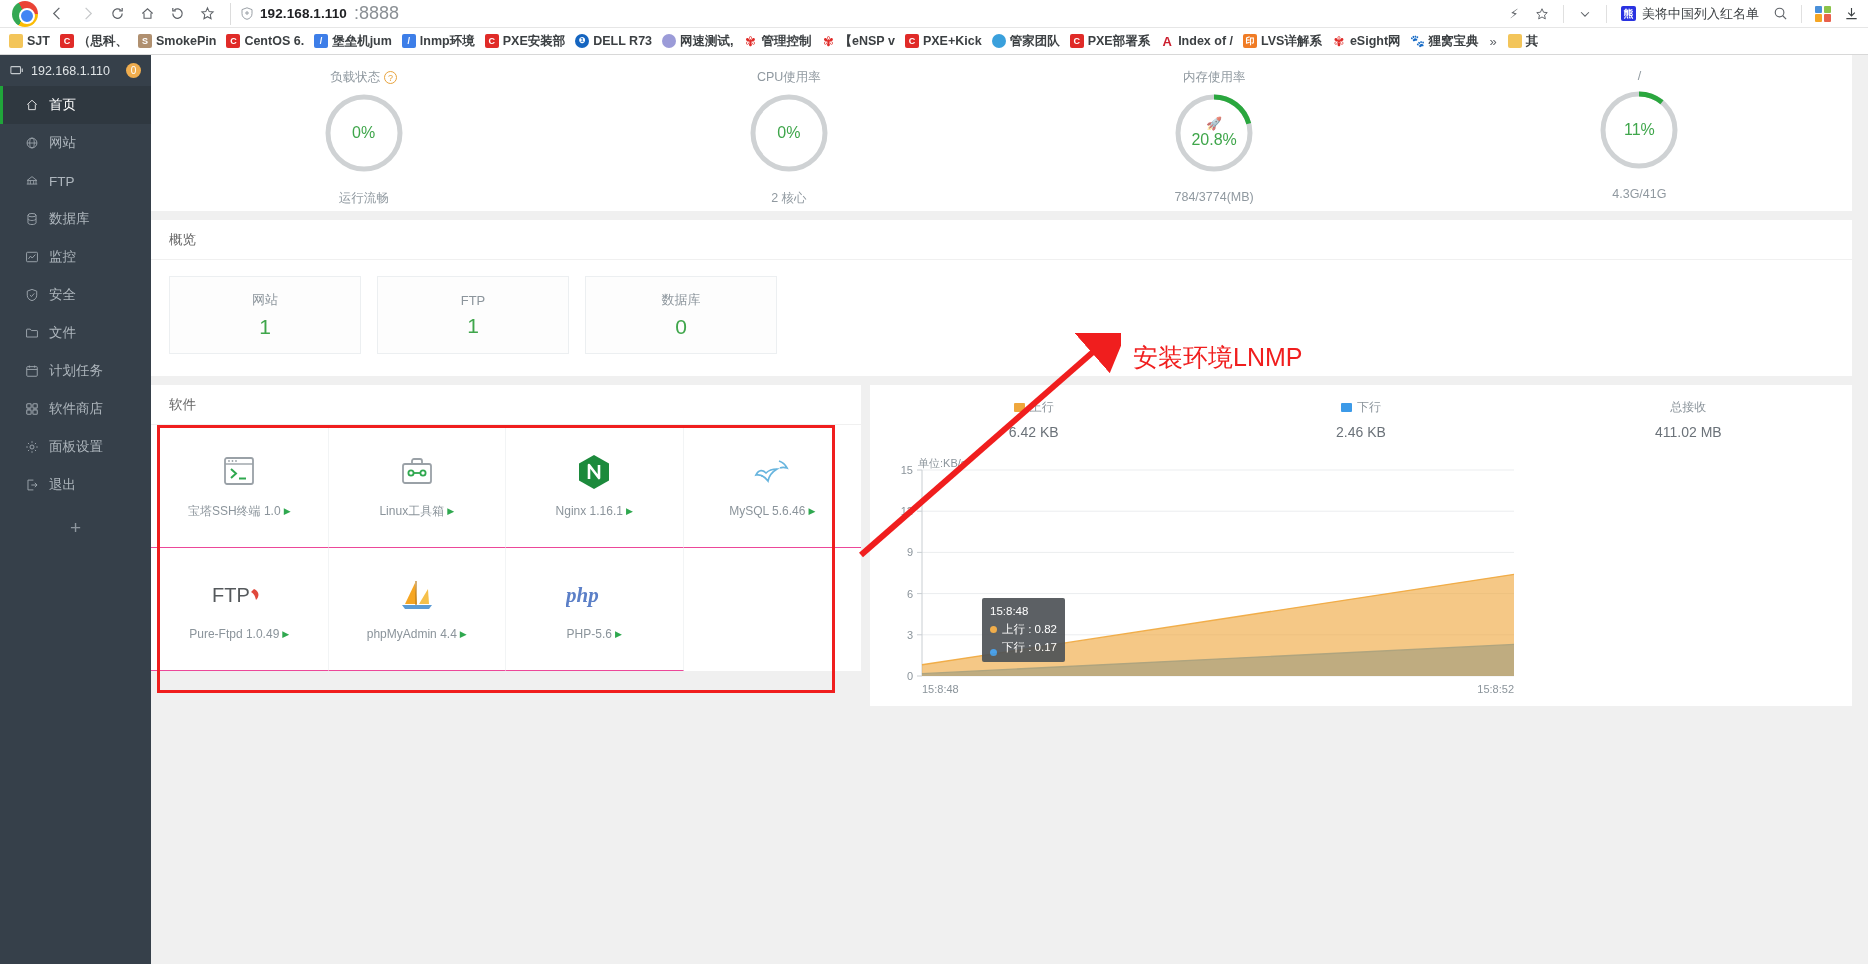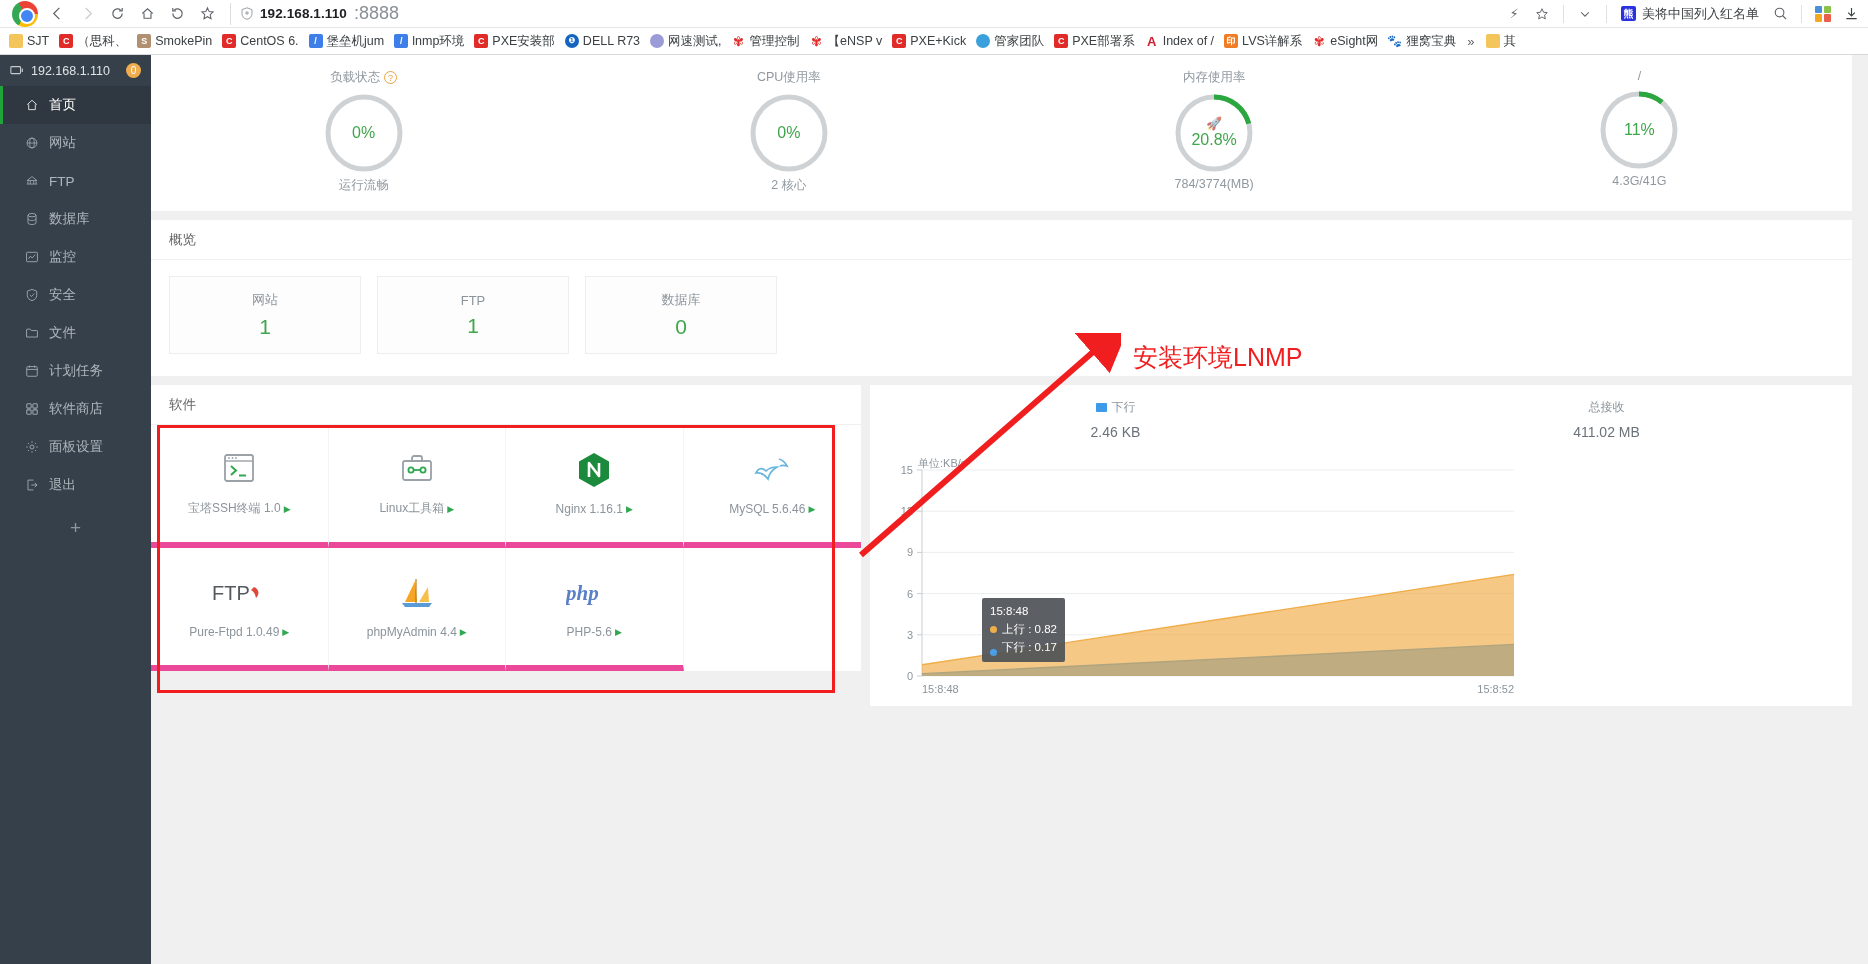--- a/index.html
+++ b/index.html
@@ -69,21 +69,21 @@
   }
   .bm {
     display: flex; align-items: center; gap: 4px; padding: 2px 5px;
     white-space: nowrap; flex: none;
   }
   .bm-ico {
     width: 14px; height: 14px; border-radius: 2px; flex: none;
     display: flex; align-items: center; justify-content: center;
     font-size: 9px; color: #fff; font-weight: bold; line-height: 1;
   }
-  .bm-label { color: #3c4043; }
+  .bm-label { color: #3c4043; font-weight: bold; }
   .bm-chev { color: #5f6368; padding: 0 6px; font-size: 13px; }
 
   
   .panel { display: flex; width: 1868px; height: 909px; }
 
   
   .sidebar {
     width: 151px; background: #36404a; flex: none; color: #c3c9cf;
     display: flex; flex-direction: column;
   }
@@ -140,42 +140,42 @@
     color: #e8a33d; font-size: 9px; display: flex; align-items: center; justify-content: center;
   }
   .ring { position: relative; width: 82px; height: 82px; }
   .ring svg { transform: rotate(-90deg); display: block; }
   .ring-val {
     position: absolute; inset: 0; display: flex; flex-direction: column;
     align-items: center; justify-content: center; gap: 1px;
     font-size: 16px; color: #3fa64b;
   }
   .ring-val .rocket { font-size: 13px; line-height: 1; opacity: .65; }
-  .gauge-sub { font-size: 12.5px; color: #9099a0; margin-top: 3px; }
+  .gauge-sub { font-size: 12.5px; color: #9099a0; margin-top: 16px; }
 
   
   .ov-body { display: flex; gap: 16px; padding: 16px 18px 22px 18px; }
   .ov-tile {
     width: 192px; height: 78px; border: 1px solid #eceff1;
     display: flex; flex-direction: column; align-items: center; justify-content: center;
     gap: 6px; background: #fdfdfd;
   }
   .ov-tile .t { font-size: 13px; color: #8c959c; }
   .ov-tile .v { font-size: 21px; color: #3fa64b; }
 
   
   .bottom { display: flex; gap: 9px; align-items: flex-start; }
   .soft-card { width: 710px; background: #fff; flex: none; }
   .traffic-card { flex: 1; background: #fff; }
 
   .soft-grid { display: grid; grid-template-columns: repeat(4, 1fr); }
   .soft-cell {
     height: 123px; display: flex; flex-direction: column;
     align-items: center; justify-content: center; gap: 14px;
-    border-right: 1px solid #f2f4f5; border-bottom: 6px solid #ec4899;
+    border-right: 1px solid #f2f4f5; border-bottom: 1px solid #ec4899;
   }
   .soft-cell:nth-child(4n) { border-right: none; }
   .soft-cell.empty { border-bottom: none; }
   .soft-ico { height: 36px; display:flex; align-items:center; justify-content:center; }
   .soft-name {
     font-size: 12px; color: #8b949b; display: flex; align-items: center; gap: 3px;
   }
   .play { color: #2fa84f; font-size: 9px; }
 
   
@@ -652,20 +652,24 @@
                 </svg>
               </span>
               <span class="soft-name">PHP-5.6<span class="play">▶</span></span>
             </div>
             <div class="soft-cell empty"></div>
           </div>
       </div>
 
       <div class="traffic-card">
         <div class="tf-stats" id="tf-stats">
+            <div class="tf-stat">
+              <span class="tf-lab"><span class="sw" style="background:#efa73c"></span>上行</span>
+              <span class="tf-val">6.42 KB</span>
+            </div>
             <div class="tf-stat">
               <span class="tf-lab"><span class="sw" style="background:#3c9ae8"></span>下行</span>
               <span class="tf-val">2.46 KB</span>
             </div>
             <div class="tf-stat">
               <span class="tf-lab">总接收</span>
               <span class="tf-val">411.02 MB</span>
             </div>
           </div>
 

